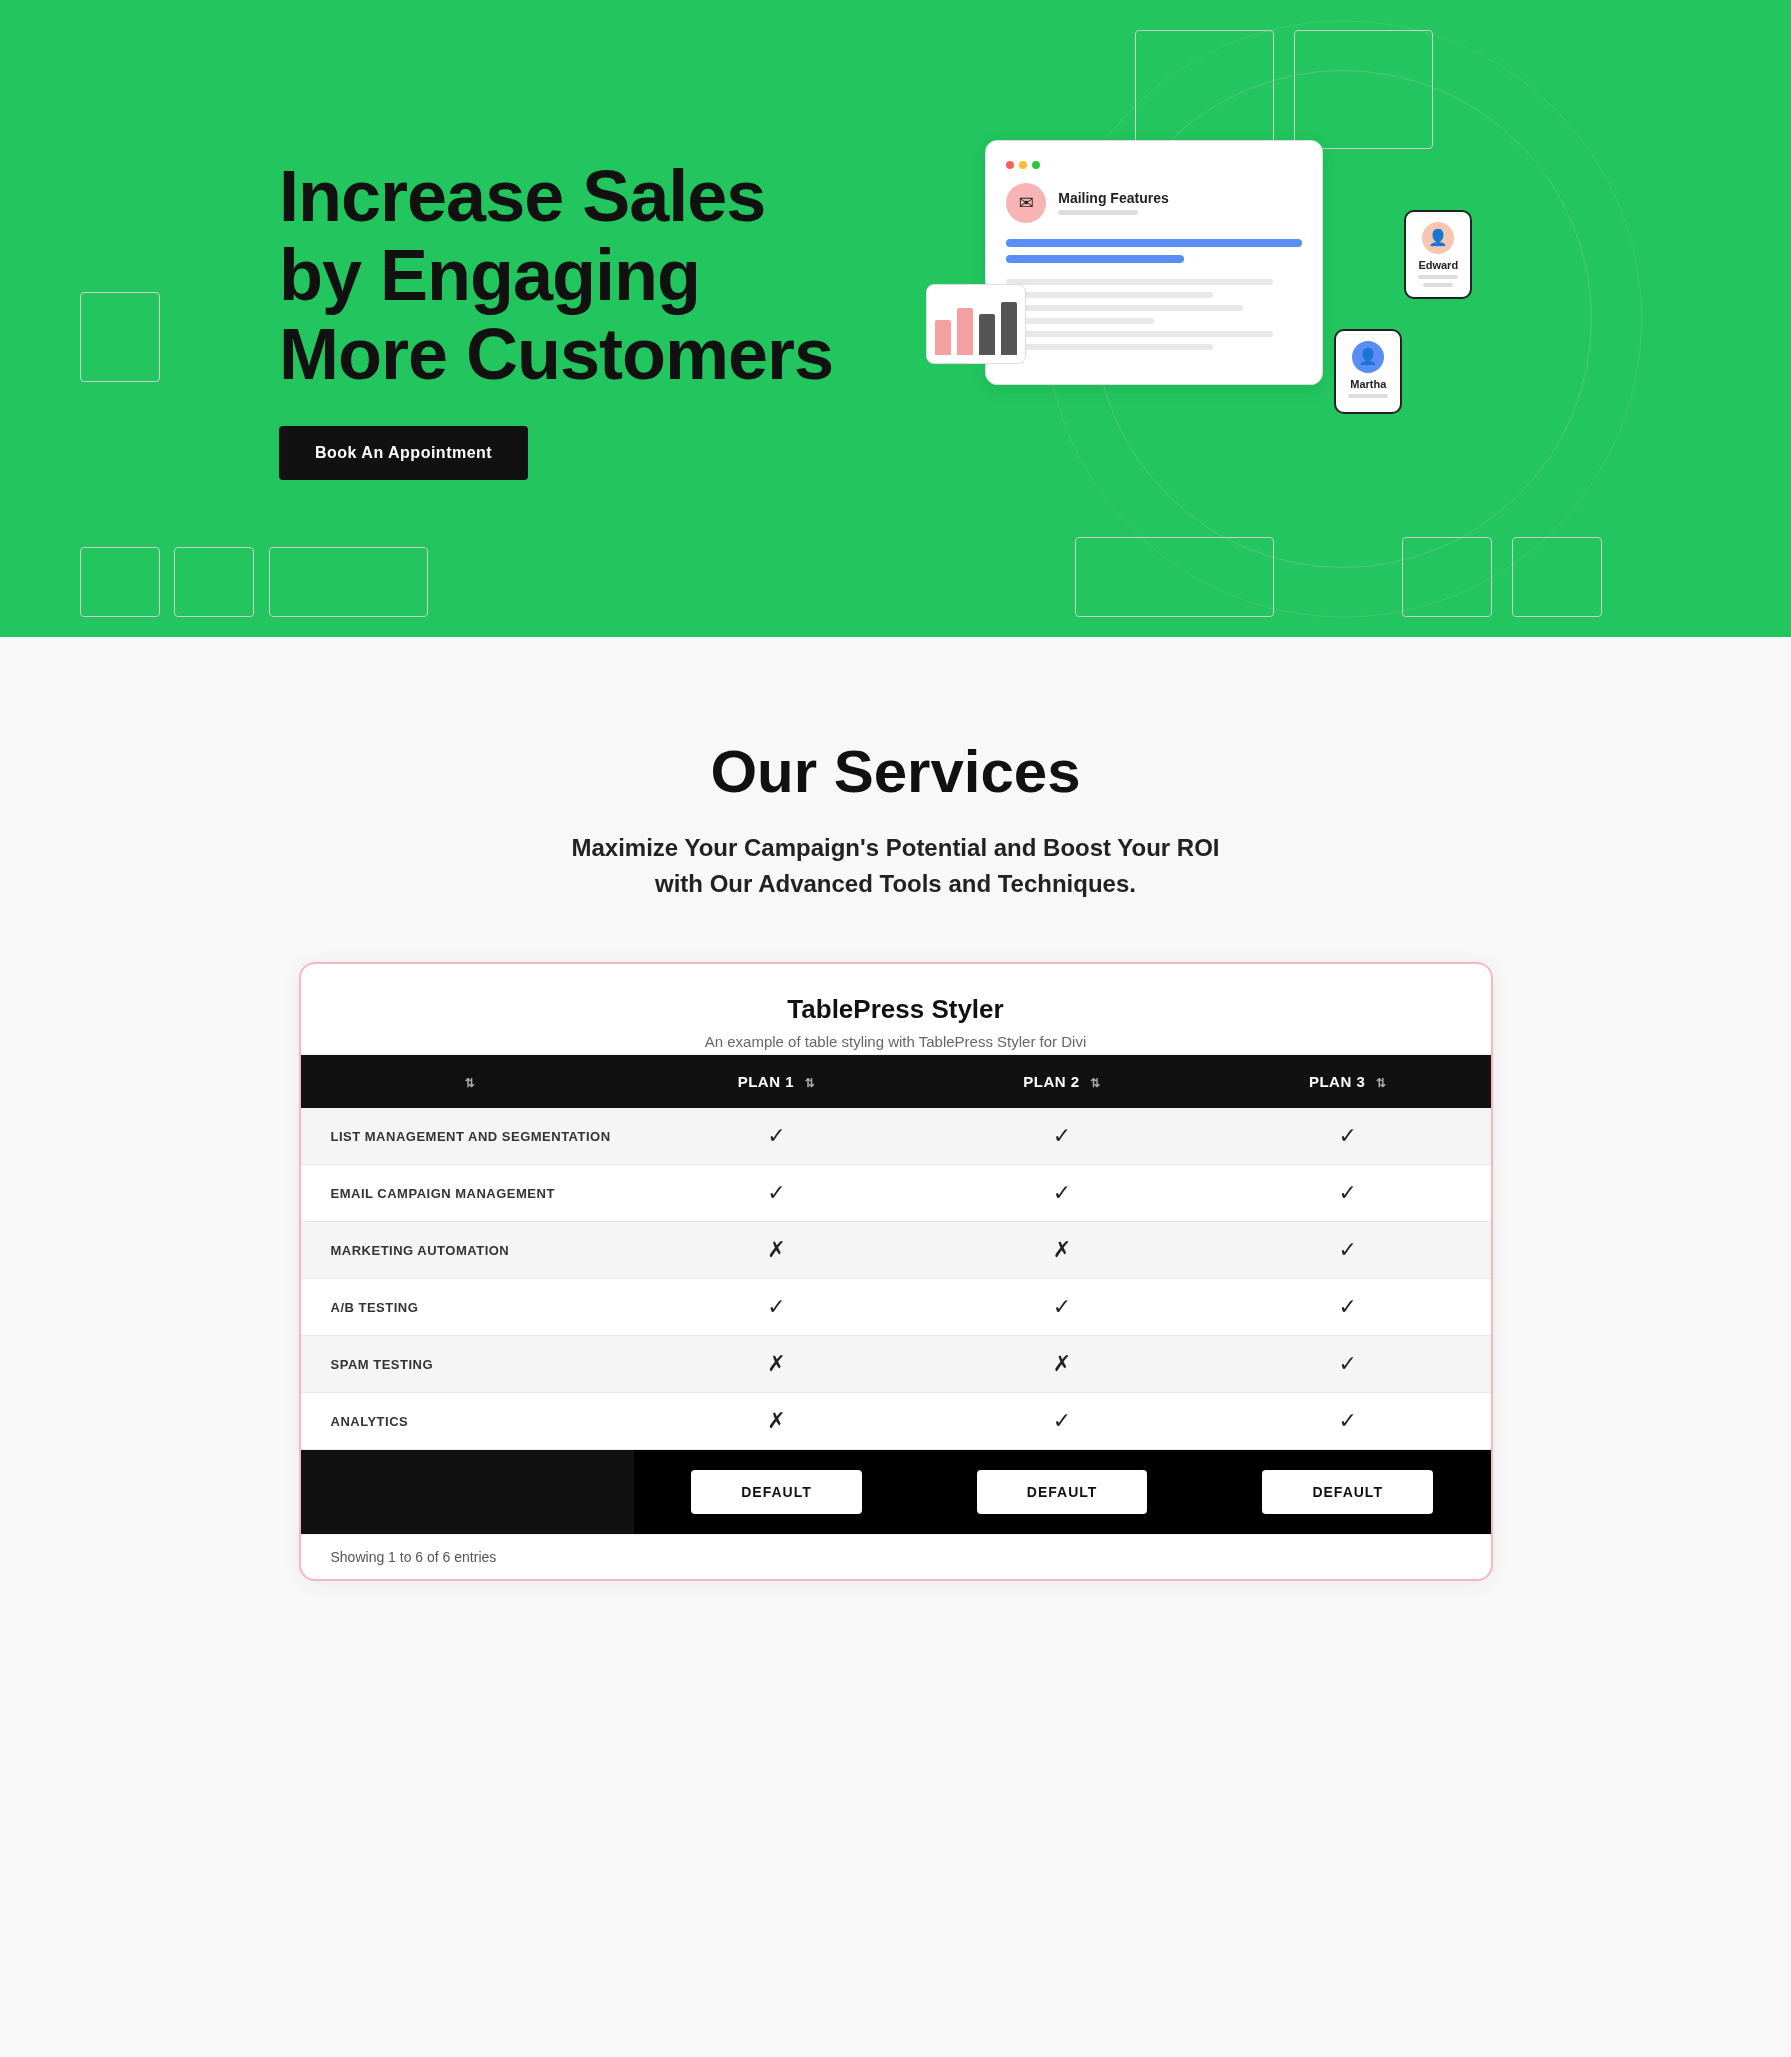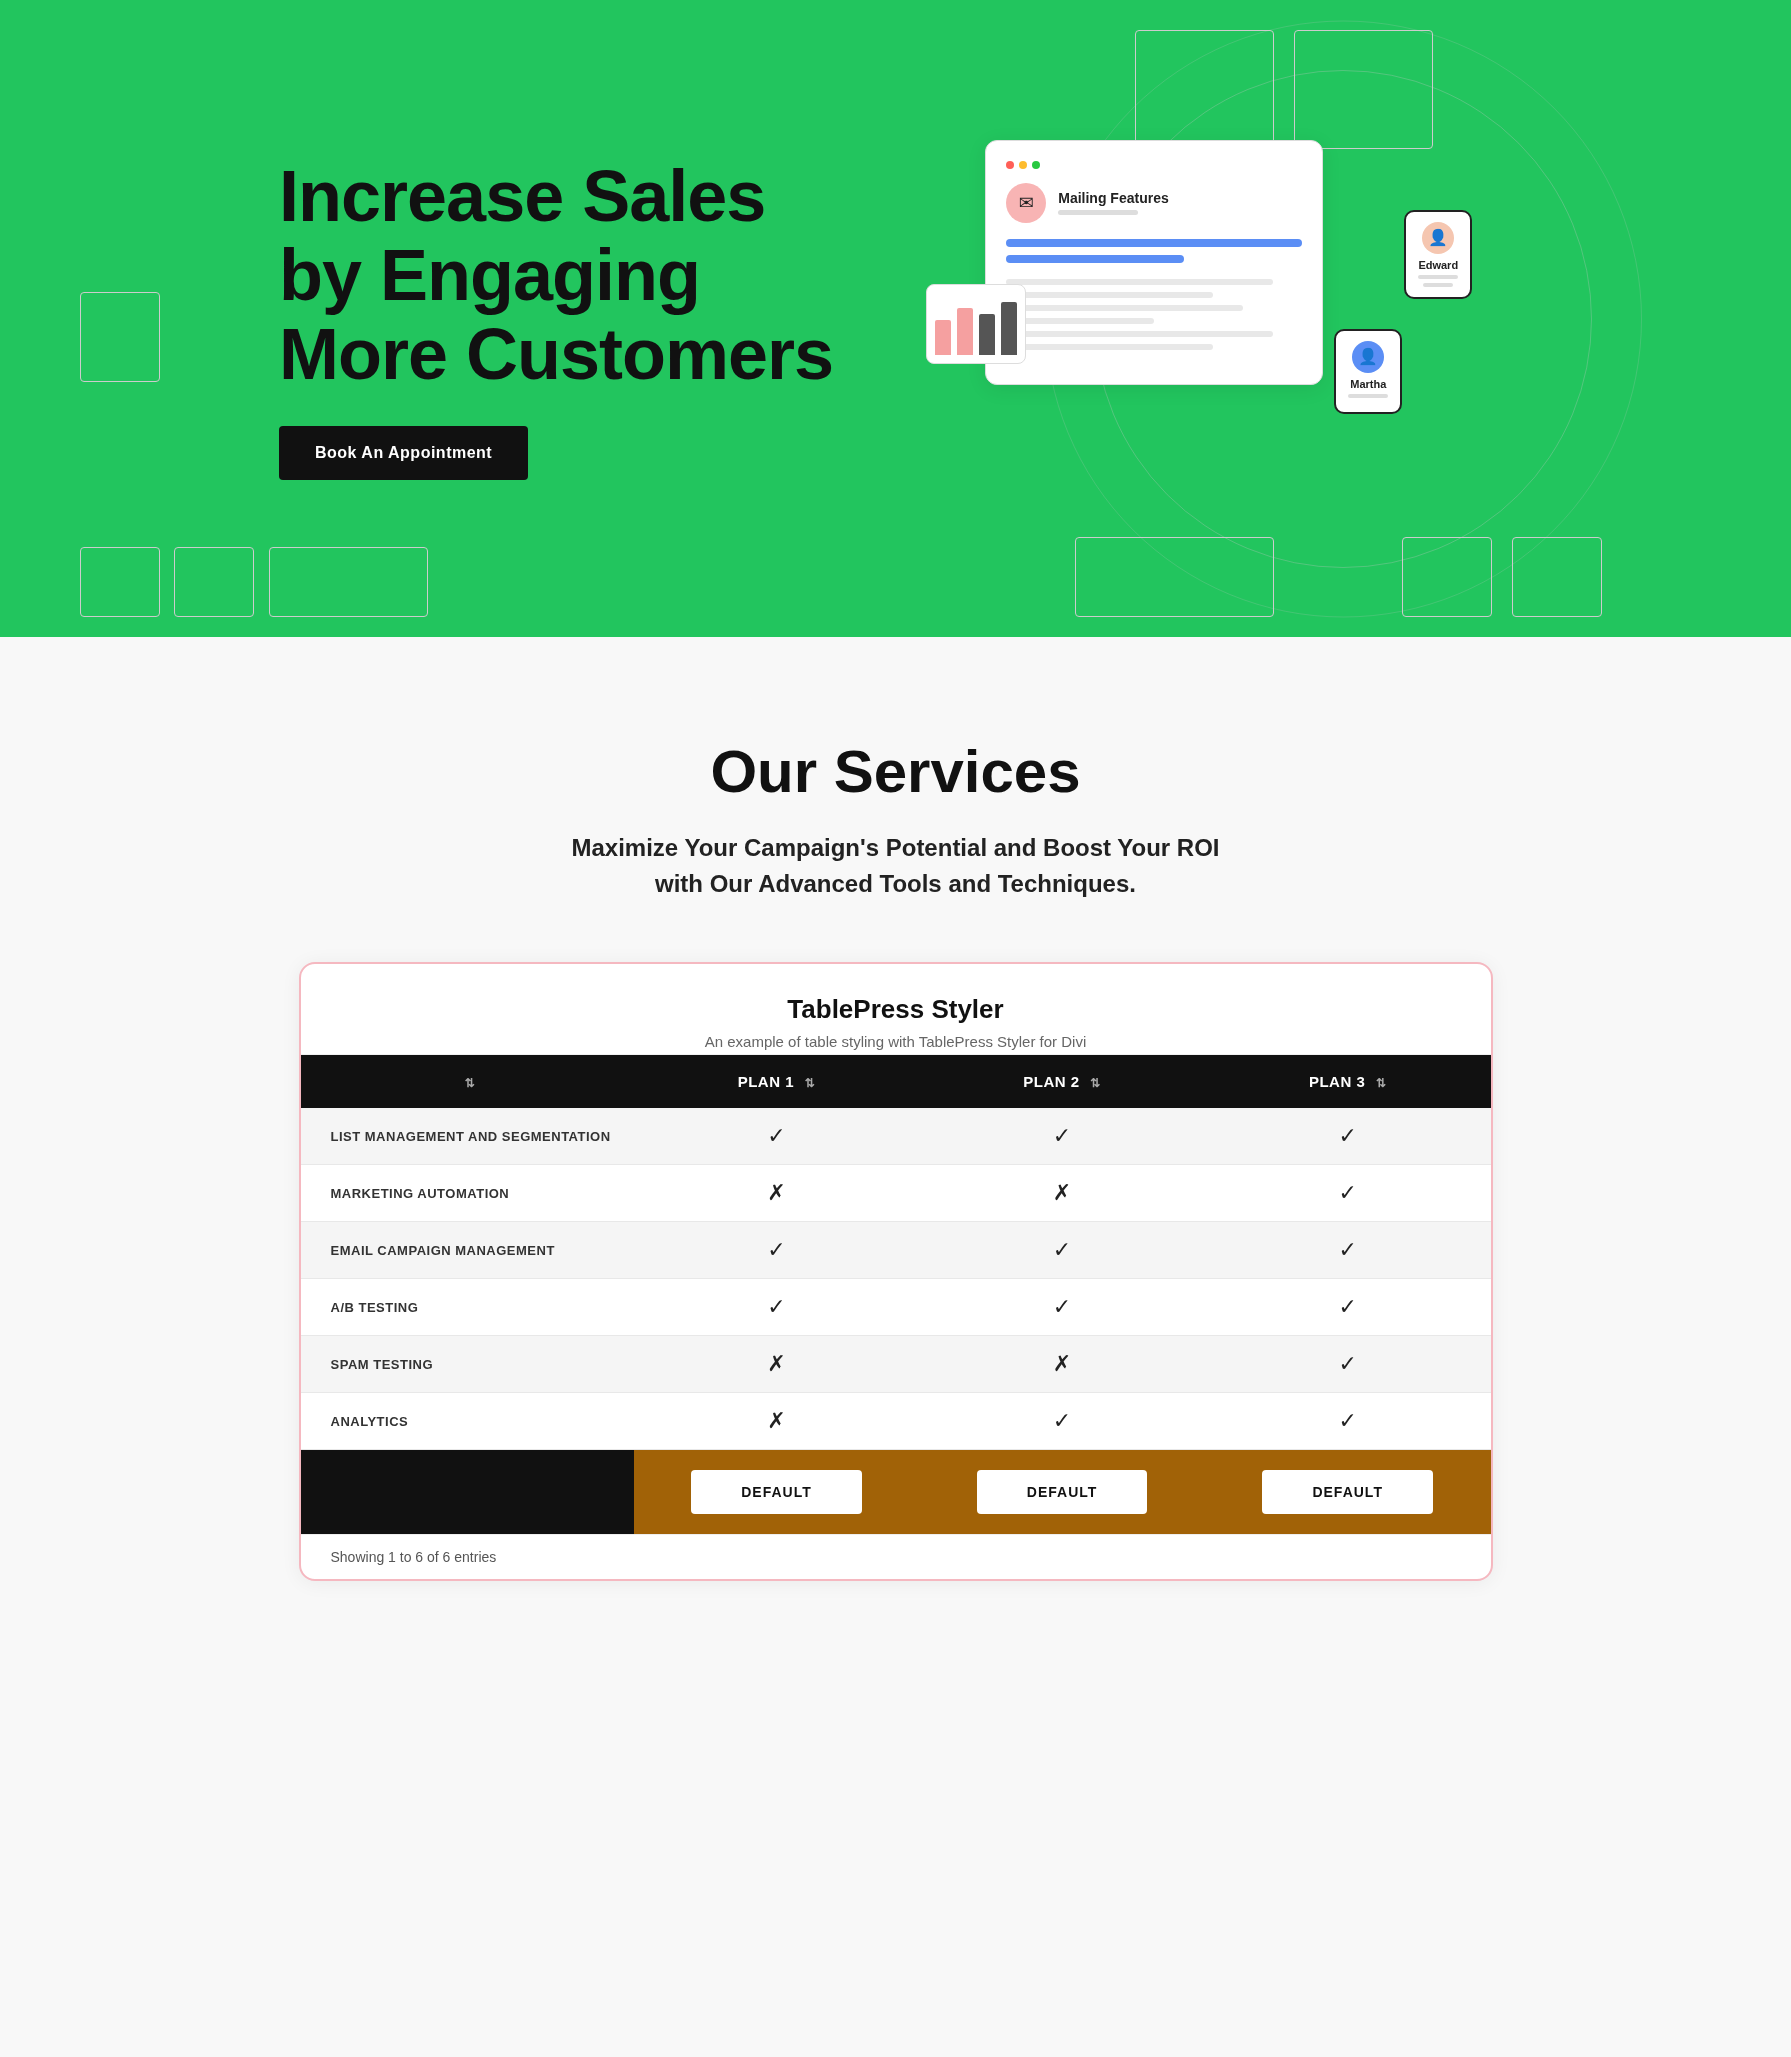--- a/index.html
+++ b/index.html
@@ -325,21 +325,21 @@
     }
 
     .cross-icon {
       font-size: 22px;
       color: #222;
       font-weight: 300;
     }
 
     
     .plan-table tfoot tr {
-      background: #a16207;
+      background: #000000;
     }
 
     .plan-table tfoot td {
       padding: 20px;
       text-align: center;
     }
 
     .plan-table tfoot td:first-child {
       background: #111;
     }
@@ -526,29 +526,29 @@
       </thead>
       <tbody id="table-body">
 
       <tr>
             <td>LIST MANAGEMENT AND SEGMENTATION</td>
             <td><span class="check-icon">✓</span></td>
             <td><span class="check-icon">✓</span></td>
             <td><span class="check-icon">✓</span></td>
           </tr>
           <tr>
+            <td>EMAIL CAMPAIGN MANAGEMENT</td>
+            <td><span class="check-icon">✓</span></td>
+            <td><span class="check-icon">✓</span></td>
+            <td><span class="check-icon">✓</span></td>
+          </tr>
+          <tr>
             <td>MARKETING AUTOMATION</td>
             <td><span class="cross-icon">✗</span></td>
             <td><span class="cross-icon">✗</span></td>
-            <td><span class="check-icon">✓</span></td>
-          </tr>
-          <tr>
-            <td>EMAIL CAMPAIGN MANAGEMENT</td>
-            <td><span class="check-icon">✓</span></td>
-            <td><span class="check-icon">✓</span></td>
             <td><span class="check-icon">✓</span></td>
           </tr>
           <tr>
             <td>A/B TESTING</td>
             <td><span class="check-icon">✓</span></td>
             <td><span class="check-icon">✓</span></td>
             <td><span class="check-icon">✓</span></td>
           </tr>
           <tr>
             <td>SPAM TESTING</td>

